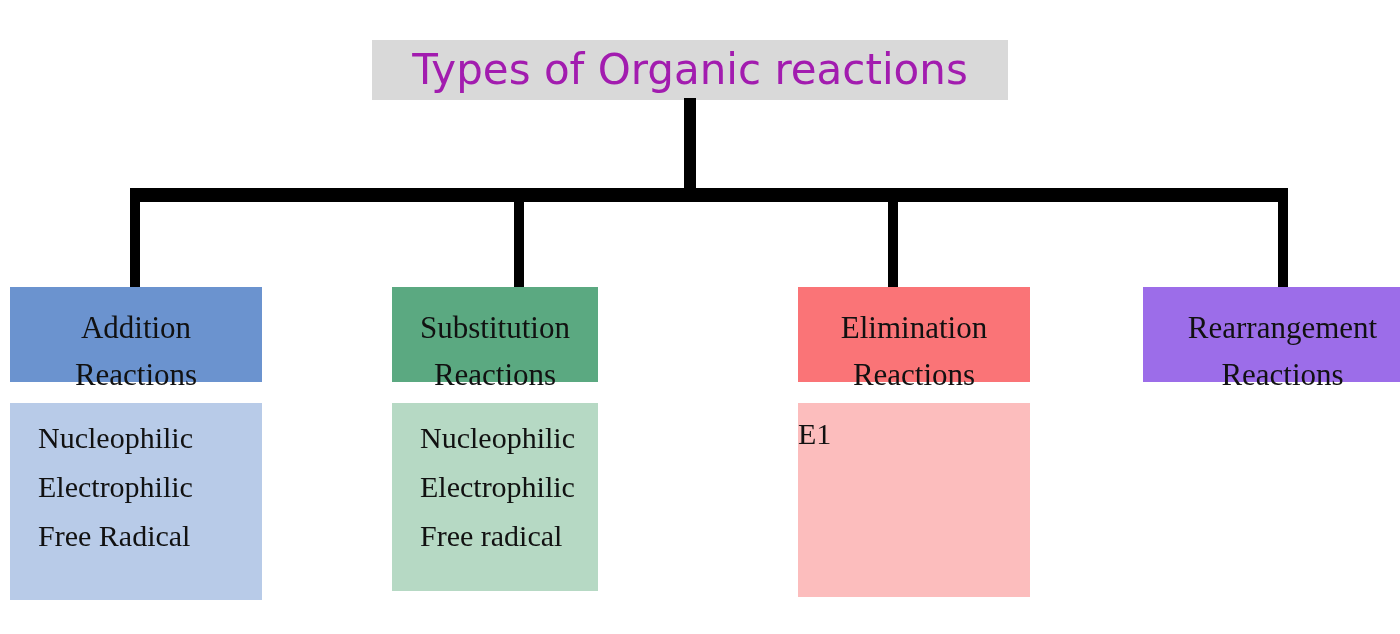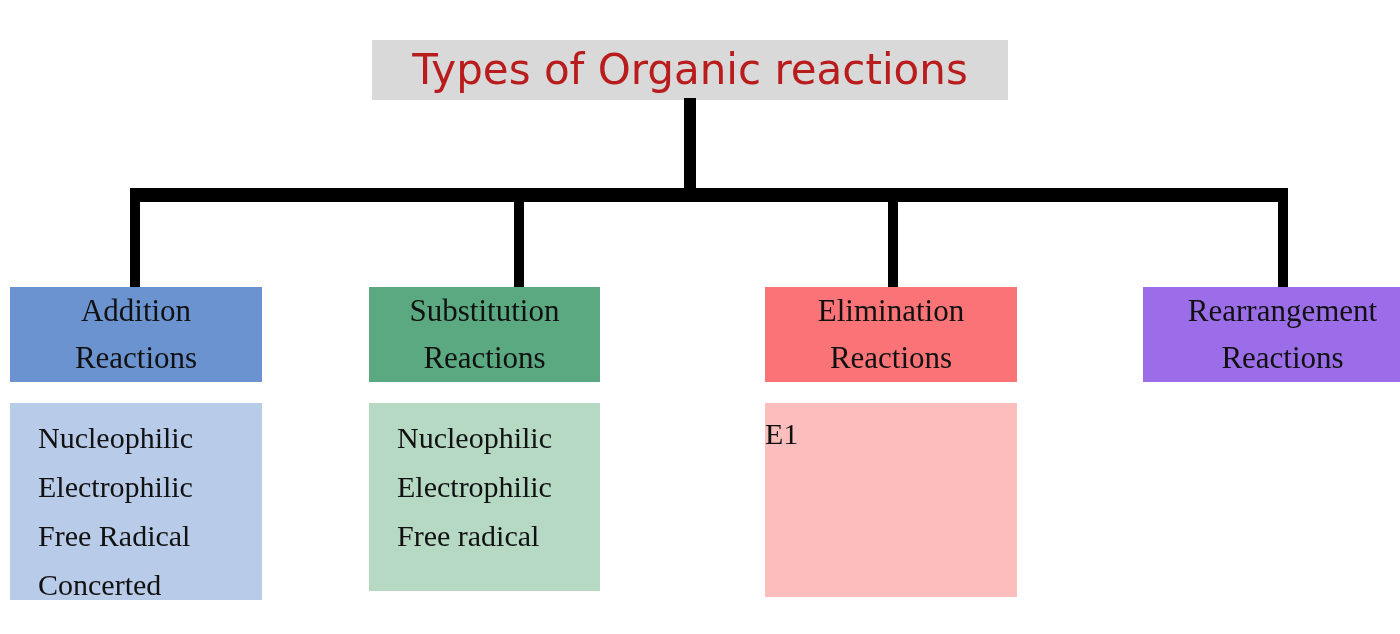--- a/index.html
+++ b/index.html
@@ -21,21 +21,21 @@
   .title {
     position: absolute;
     left: 372px;
     top: 40px;
     width: 636px;
     height: 60px;
     line-height: 60px;
     text-align: center;
     font-family: "DejaVu Sans", sans-serif;
     font-size: 42px;
-    color: #b91c1c;
+    color: #a21caf;
   }
 
   
   .stem {
     position: absolute;
     left: 684px;
     top: 98px;
     width: 12px;
     height: 92px;
   }
@@ -58,34 +58,34 @@
   .drop-4 { left: 1278px; }
 
   
   .header-box {
     position: absolute;
     top: 287px;
     height: 95px;
     text-align: center;
     font-size: 31px;
     line-height: 47px;
-    padding-top: 0;
+    padding-top: 17px;
     box-sizing: border-box;
   }
   .list-box {
     position: absolute;
     top: 403px;
     box-sizing: border-box;
     font-size: 30px;
     line-height: 49px;
     padding: 10px 0 0 28px;
   }
   .col-1 { left: 10px;   width: 252px; }
-  .col-2 { left: 369px;  width: 231px; }
-  .col-3 { left: 765px;  width: 252px; }
+  .col-2 { left: 392px;  width: 206px; }
+  .col-3 { left: 798px;  width: 232px; }
   .col-4 { left: 1143px; width: 279px; }
 
   .list-1 { height: 197px; }
   .list-2 { height: 188px; }
   .list-3 {
     height: 194px;
     padding: 6px 0 0 0;
     line-height: 50px;
   }
   .list-4 {
@@ -111,21 +111,20 @@
   <div class="drop drop-4" style="background-color: rgb(0, 0, 0);"></div>
 
   <div class="header-box col-1" style="background-color: rgb(107, 147, 207);">
     <div>Addition</div>
     <div>Reactions</div>
   </div>
   <div class="list-box list-1 col-1" style="background-color: rgb(184, 203, 232);">
     <div class="list-item">Nucleophilic</div>
     <div class="list-item">Electrophilic</div>
     <div class="list-item">Free Radical</div>
-    <div class="list-item">Concerted</div>
   </div>
 
   <div class="header-box col-2" style="background-color: rgb(91, 169, 129);">
     <div>Substitution</div>
     <div>Reactions</div>
   </div>
   <div class="list-box list-2 col-2" style="background-color: rgb(182, 217, 196);">
     <div class="list-item">Nucleophilic</div>
     <div class="list-item">Electrophilic</div>
     <div class="list-item">Free radical</div>

